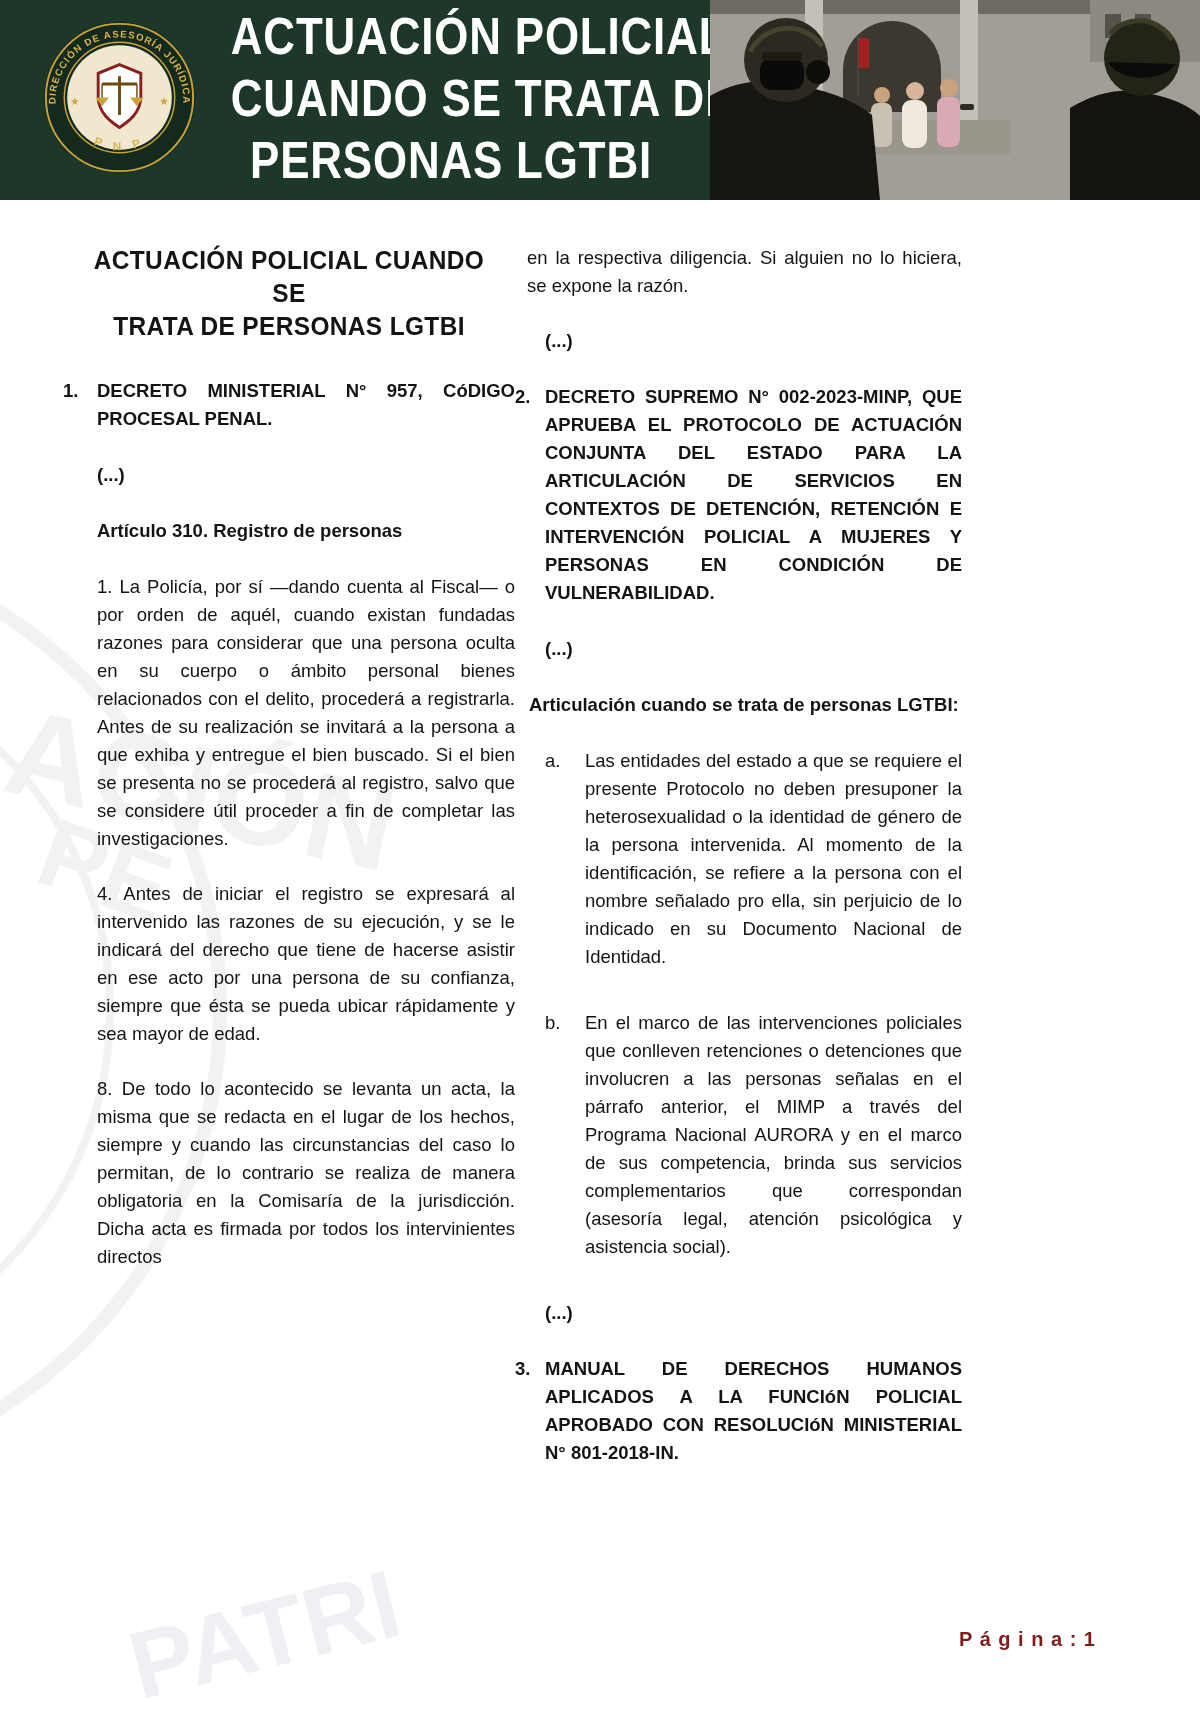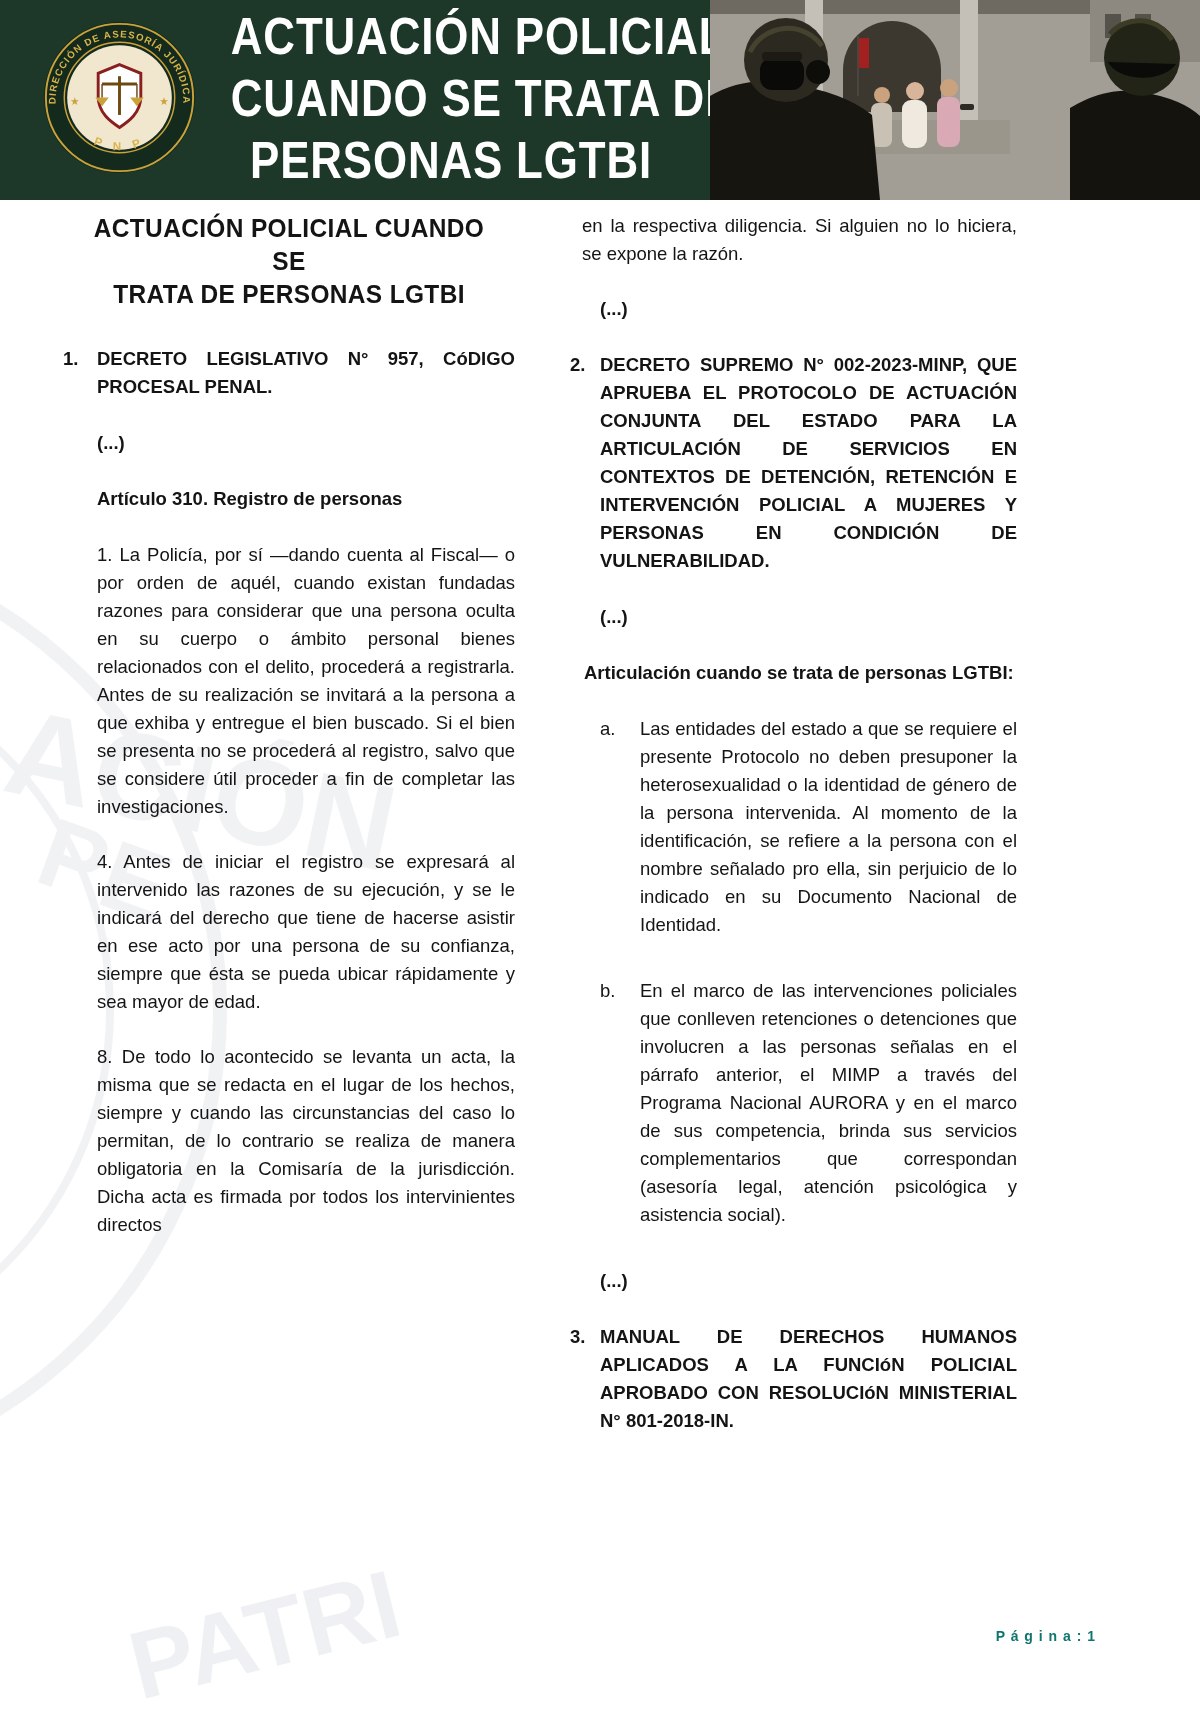--- a/index.html
+++ b/index.html
@@ -10,21 +10,21 @@
   .header { position:absolute; top:0; left:0; width:1200px; height:200px; background:#1d3828; }
   .logo-wrap { position:absolute; left:42px; top:20px; width:155px; height:155px; }
   .header-title { position:absolute; left:195px; top:6px; width:512px; text-align:center; color:#ffffff; }
   .title-line { display:block; font-weight:bold; font-size:51px; line-height:62px; letter-spacing:1px; transform:scaleX(0.86); transform-origin:center; white-space:nowrap; }
   .photo-wrap { position:absolute; right:0; top:0; width:490px; height:200px; }
 
   
   .wm { position:absolute; pointer-events:none; }
 
   
-  .columns { position:absolute; top:212px; left:63px; display:flex; gap:55px; color:#141414; }
+  .columns { position:absolute; top:244px; left:63px; display:flex; color:#141414; }
   .col { font-size:18.5px; line-height:28px; }
   .col-left { width:452px; }
   .col-right { width:447px; }
 
   .doc-heading { font-weight:bold; font-size:26px; line-height:33px; text-align:center; letter-spacing:0.4px; transform:scaleX(0.94); transform-origin:center; margin:0 0 34px 0; }
   .doc-heading span { display:block; }
 
   .num-item { display:flex; font-weight:bold; margin:0 0 28px 0; }
   .num-item .num { flex:0 0 34px; }
   .col-right .num-item .num { flex:0 0 30px; }
@@ -36,21 +36,21 @@
   .sub-heading { font-weight:bold; margin:0 0 28px 34px; text-align:justify; }
   .col-right .sub-heading { margin-left:14px; }
 
   .para { text-align:justify; margin:0 0 27px 34px; }
   .col-right .para { margin-left:12px; }
 
   .sub-item { display:flex; margin:0 0 38px 30px; }
   .sub-item .sub-label { flex:0 0 40px; }
   .sub-item .sub-text { flex:1; text-align:justify; }
 
-  .footer { position:absolute; top:1628px; right:104px; color:#0f766e; font-weight:bold; font-size:14px; letter-spacing:1px; }
+  .footer { position:absolute; top:1628px; right:104px; color:#7f1d1d; font-weight:bold; font-size:20px; letter-spacing:1px; }
 </style>
 </head>
 <body>
 
 <div class="page">
 
   <div class="header">
 
     <div class="logo-wrap">
       <svg width="155" height="155" viewBox="0 0 160 160">
@@ -135,21 +135,21 @@
   <div class="columns">
 
     <div class="col col-left">
       <div class="doc-heading">
         <span>ACTUACIÓN POLICIAL CUANDO SE</span>
         <span>TRATA DE PERSONAS LGTBI</span>
       </div>
 
       <div class="num-item">
         <span class="num">1.</span>
-        <div class="num-body">DECRETO LEGISLATIVO N° 957, CóDIGO PROCESAL PENAL.</div>
+        <div class="num-body">DECRETO MINISTERIAL N° 957, CóDIGO PROCESAL PENAL.</div>
       </div>
 
       <div class="ellipsis">(...)</div>
 
       <div class="sub-heading">Artículo 310. Registro de personas</div>
 
       <p class="para">1. La Policía, por sí —dando cuenta al Fiscal— o por orden de aquél, cuando existan fundadas razones para considerar que una persona oculta en su cuerpo o ámbito personal bienes relacionados con el delito, procederá a registrarla. Antes de su realización se invitará a la persona a que exhiba y entregue el bien buscado. Si el bien se presenta no se procederá al registro, salvo que se considere útil proceder a fin de completar las investigaciones.</p>
       <p class="para">4. Antes de iniciar el registro se expresará al intervenido las razones de su ejecución, y se le indicará del derecho que tiene de hacerse asistir en ese acto por una persona de su confianza, siempre que ésta se pueda ubicar rápidamente y sea mayor de edad.</p>
       <p class="para">8. De todo lo acontecido se levanta un acta, la misma que se redacta en el lugar de los hechos, siempre y cuando las circunstancias del caso lo permitan, de lo contrario se realiza de manera obligatoria en la Comisaría de la jurisdicción. Dicha acta es firmada por todos los intervinientes directos</p>
     </div>

